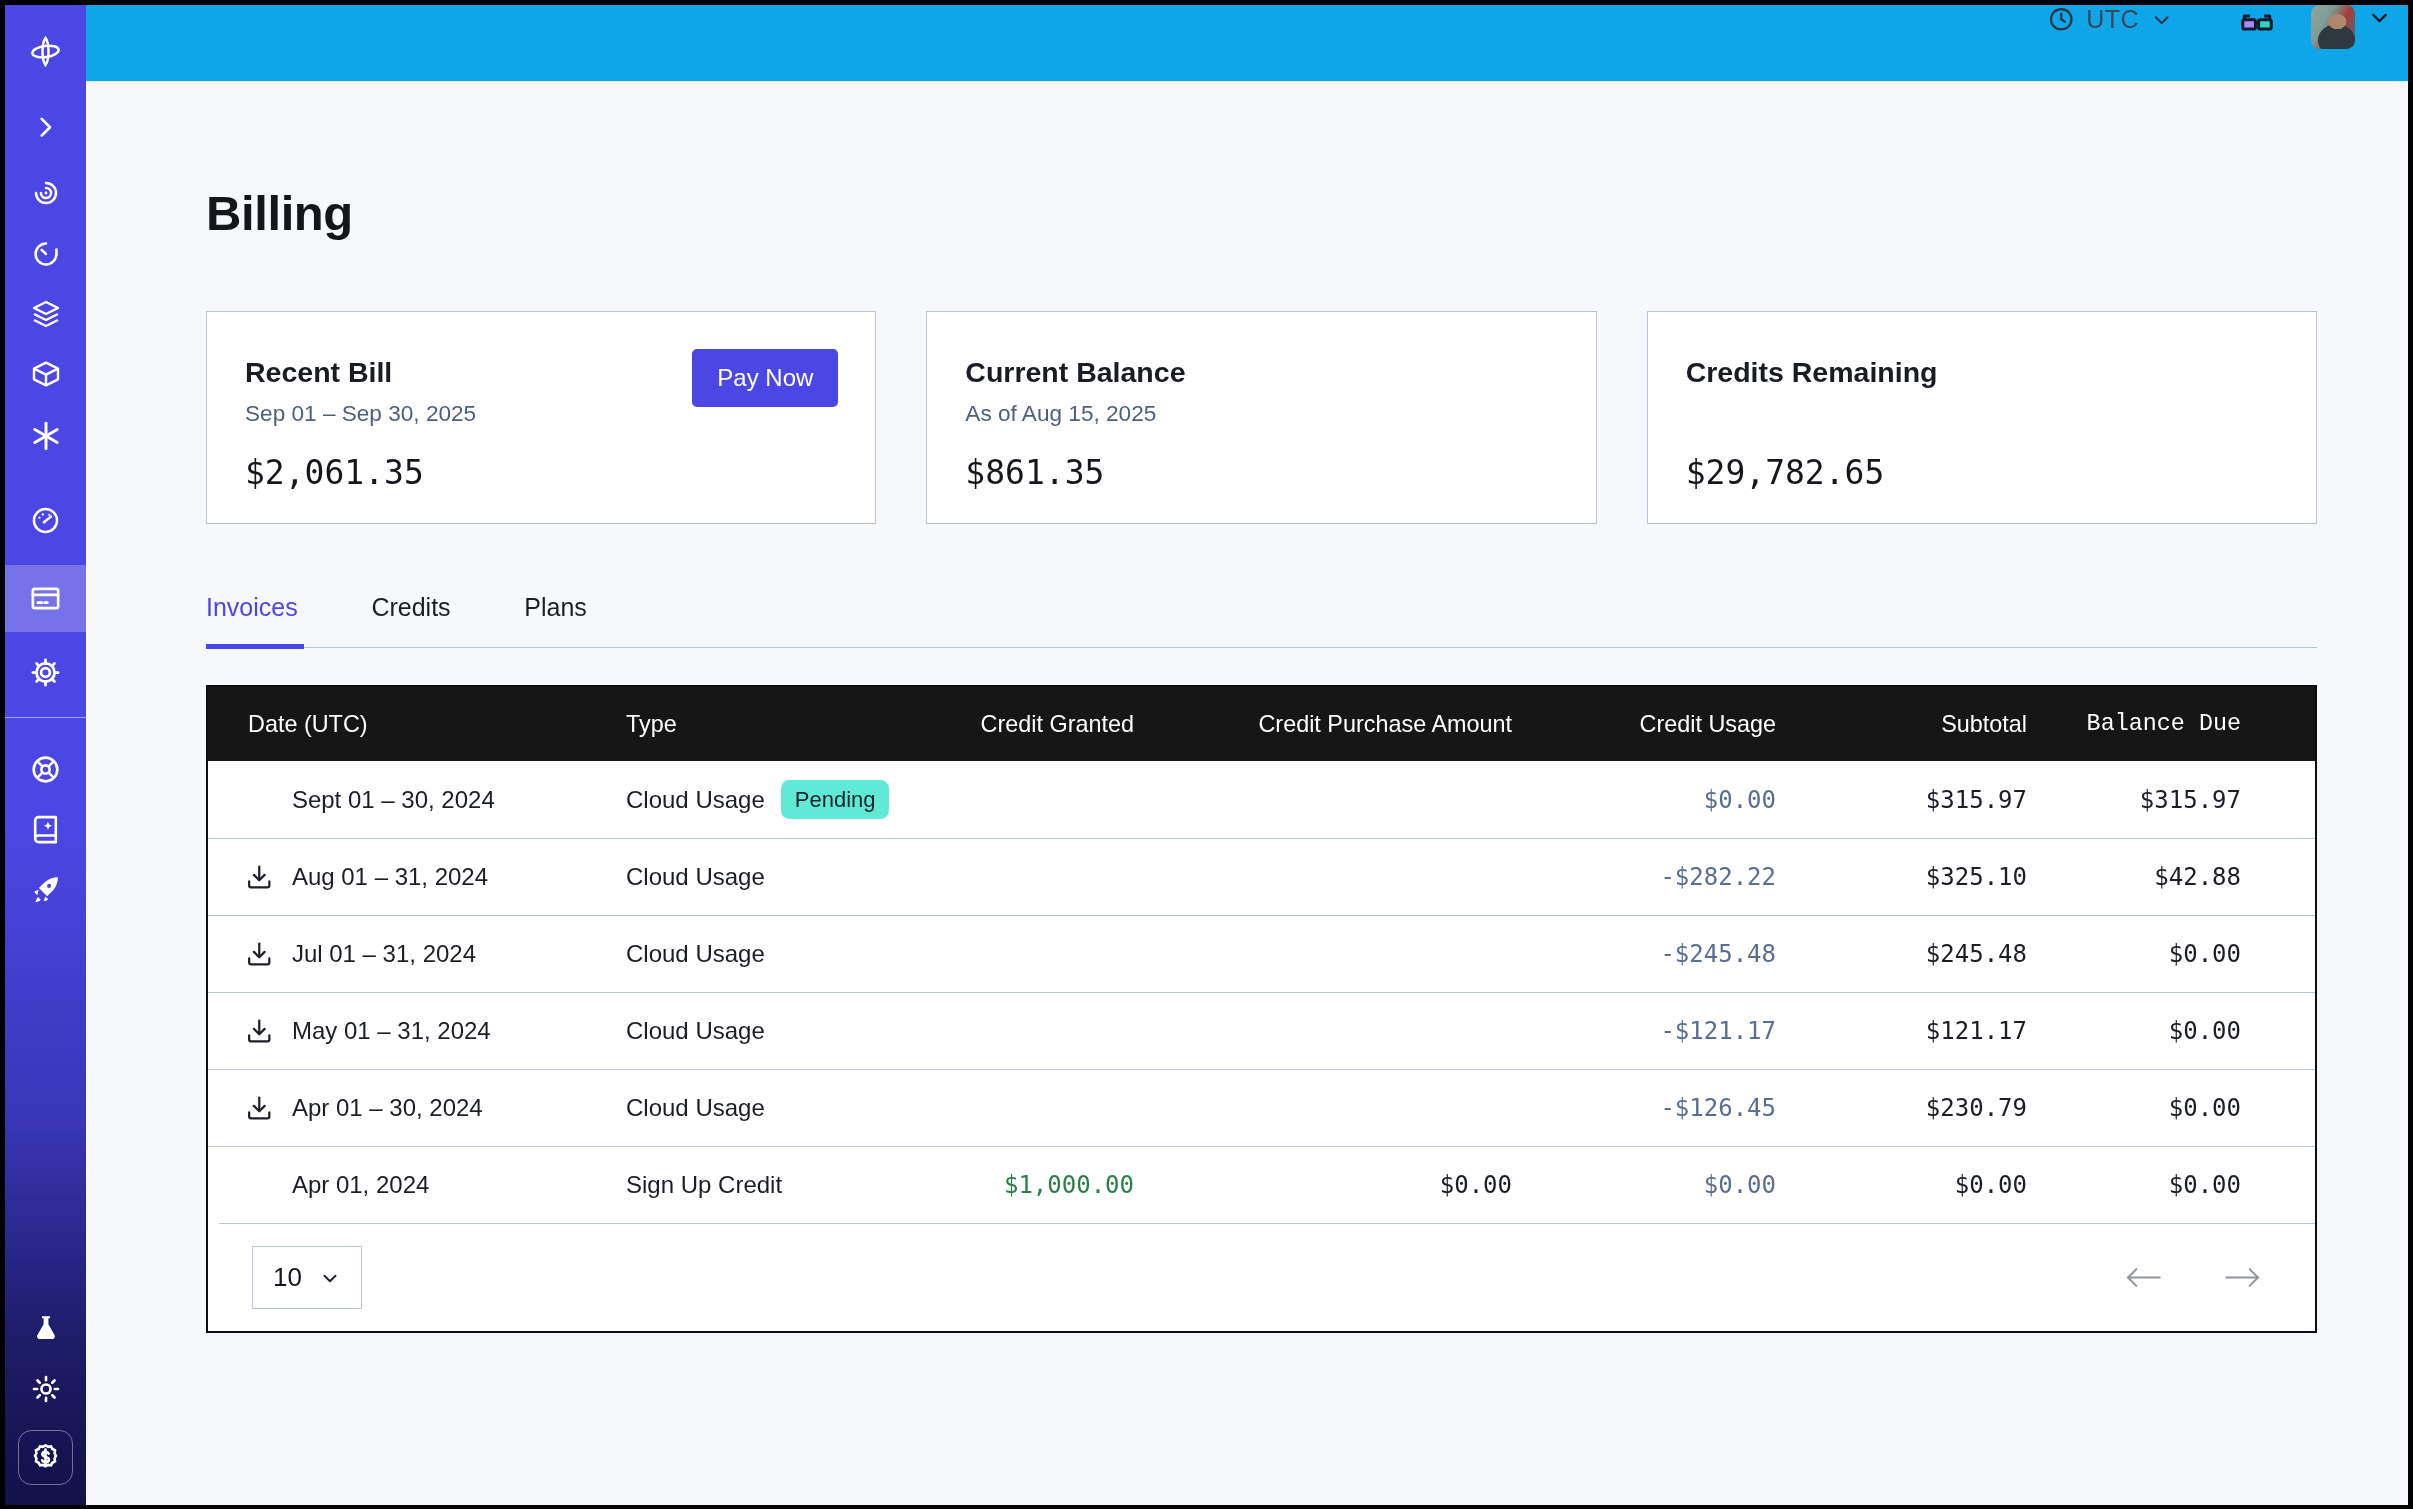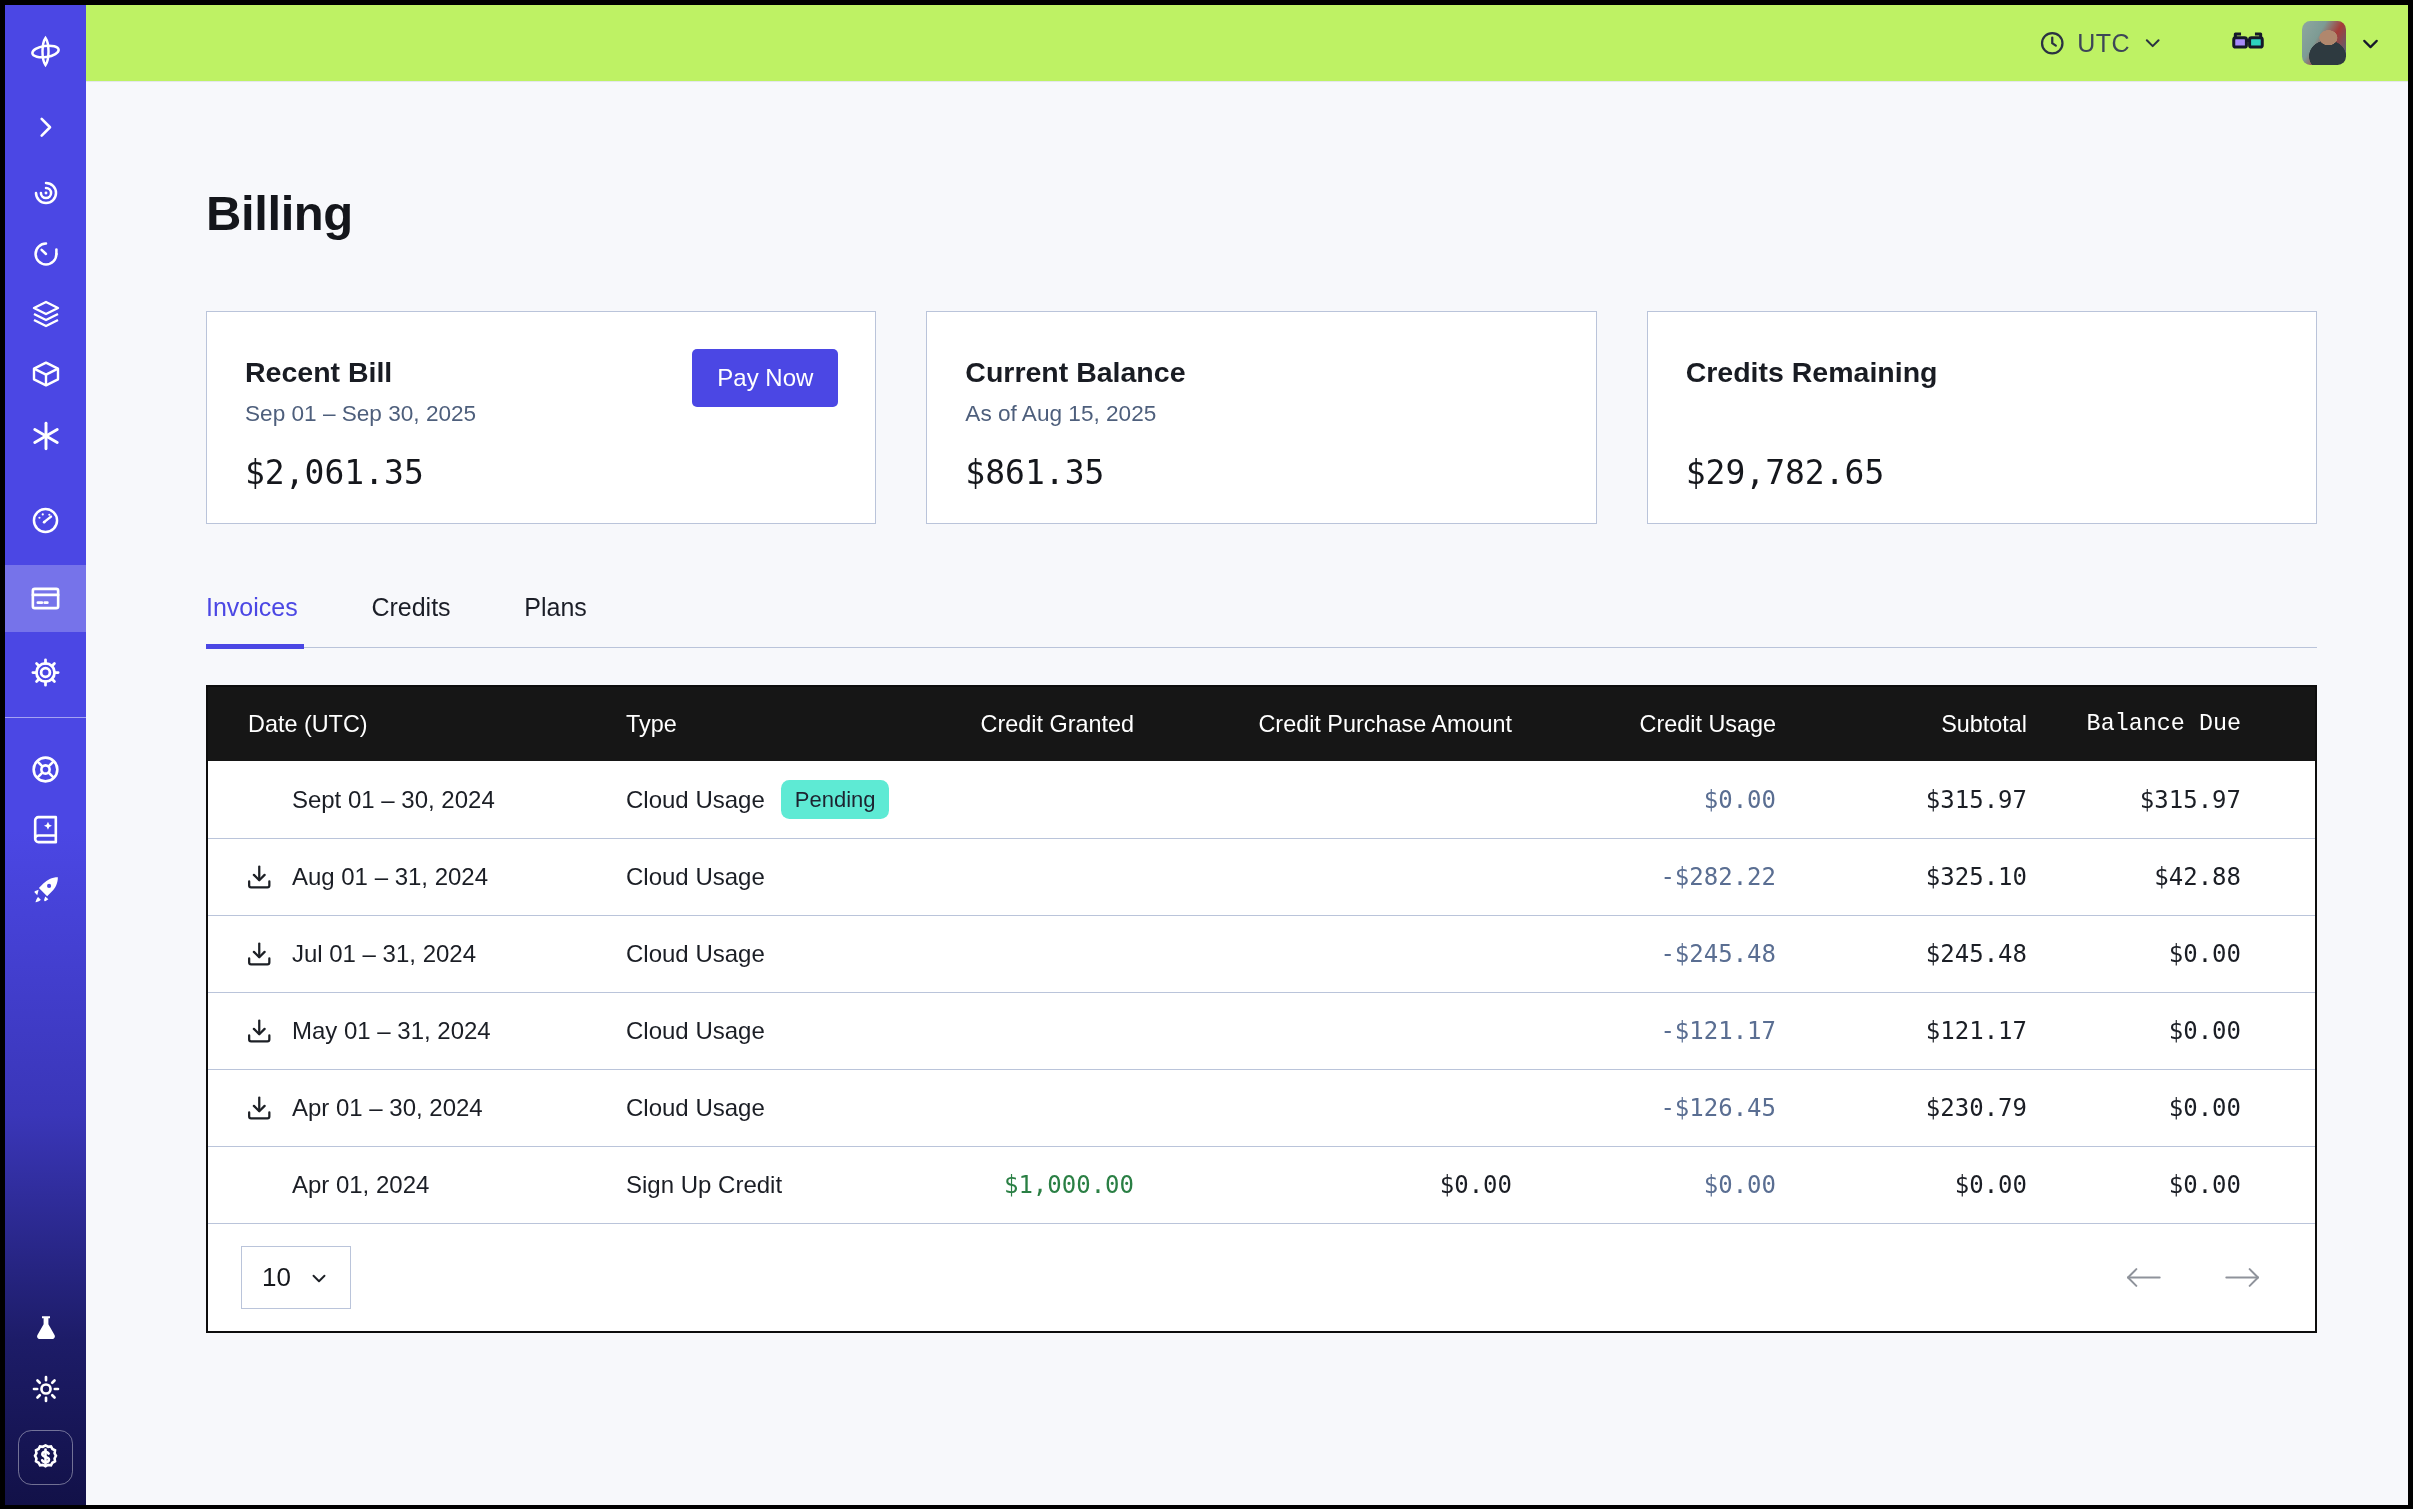--- a/index.html
+++ b/index.html
@@ -21,22 +21,22 @@
   .side-icon { width: 38px; height: 38px; display: grid; place-items: center; cursor: pointer; }
   .side-icon svg { display: block; }
   .active-band { width: 100%; height: 67px; background: rgba(255,255,255,.24); display: grid; place-items: center; }
   .side-divider { width: 100%; height: 1.7px; background: rgba(255,255,255,.5); }
   .side-bottom { margin-top: auto; display: flex; flex-direction: column; align-items: center; padding-bottom: 20px; }
   .badge-btn { width: 55px; height: 55px; border: 1.7px solid rgba(255,255,255,.4); border-radius: 13.4px; display: grid; place-items: center; cursor: pointer; }
 
   
   .content-col { flex: 1; display: flex; flex-direction: column; height: 100%; }
   .topbar {
-    height: 77px; flex: 0 0 77px; background: #bef264; border-bottom: 1.7px solid #e4e7ed;
-    display: flex; align-items: center; justify-content: flex-end; padding-right: 31px;
+    height: 77px; flex: 0 0 77px; background: #0ea5e9; border-bottom: 1.7px solid #e4e7ed;
+    display: flex; align-items: flex-start; justify-content: flex-end; padding-right: 22px;
   }
   .tz-group { display: flex; align-items: center; gap: 11px; cursor: pointer; }
   .tz-label { font-size: 25px; color: #3d4657; letter-spacing: 0.4px; }
   .top-gap-lg { width: 65px; }
   .top-gap-md { width: 35px; }
   .top-gap-sm { width: 11.7px; }
   .avatar {
     width: 44px; height: 44px; border-radius: 8.4px; cursor: pointer;
     background:
       radial-gradient(22px 18.4px at 60% 38%, #b0876d 0%, #b0876d 40%, transparent 42%),
@@ -89,21 +89,21 @@
     margin-left: 16.7px; background: #5eead4; color: #1d2330; font-size: 22px;
     padding: 6.7px 13.4px; border-radius: 8.4px; display: inline-block;
   }
   .mono { font-family: "DejaVu Sans Mono", monospace; font-size: 24px; }
   td.usage { color: #5a6e92; }
   td.granted { color: #2a7f44; }
   td.last { padding-right: 74px; }
 
   .table-footer {
     border-top: 1.7px solid #bac4da; display: flex; align-items: center; justify-content: space-between;
-    padding: 22px 52px 22px 33px; background: #fff;
+    padding: 22px 52px 22px 33px; background: #fff; margin-left: 11px;
   }
   .pagesize {
     display: inline-flex; align-items: center; gap: 16.7px;
     border: 1.7px solid #bac4da; padding: 15px 20px; cursor: pointer; background: #fff;
   }
   .pagesize-value { font-size: 26px; color: #15171c; }
   .pager { display: flex; align-items: center; gap: 60px; }
   .pager-arrow { cursor: pointer; display: grid; place-items: center; }
 </style>
 </head>

